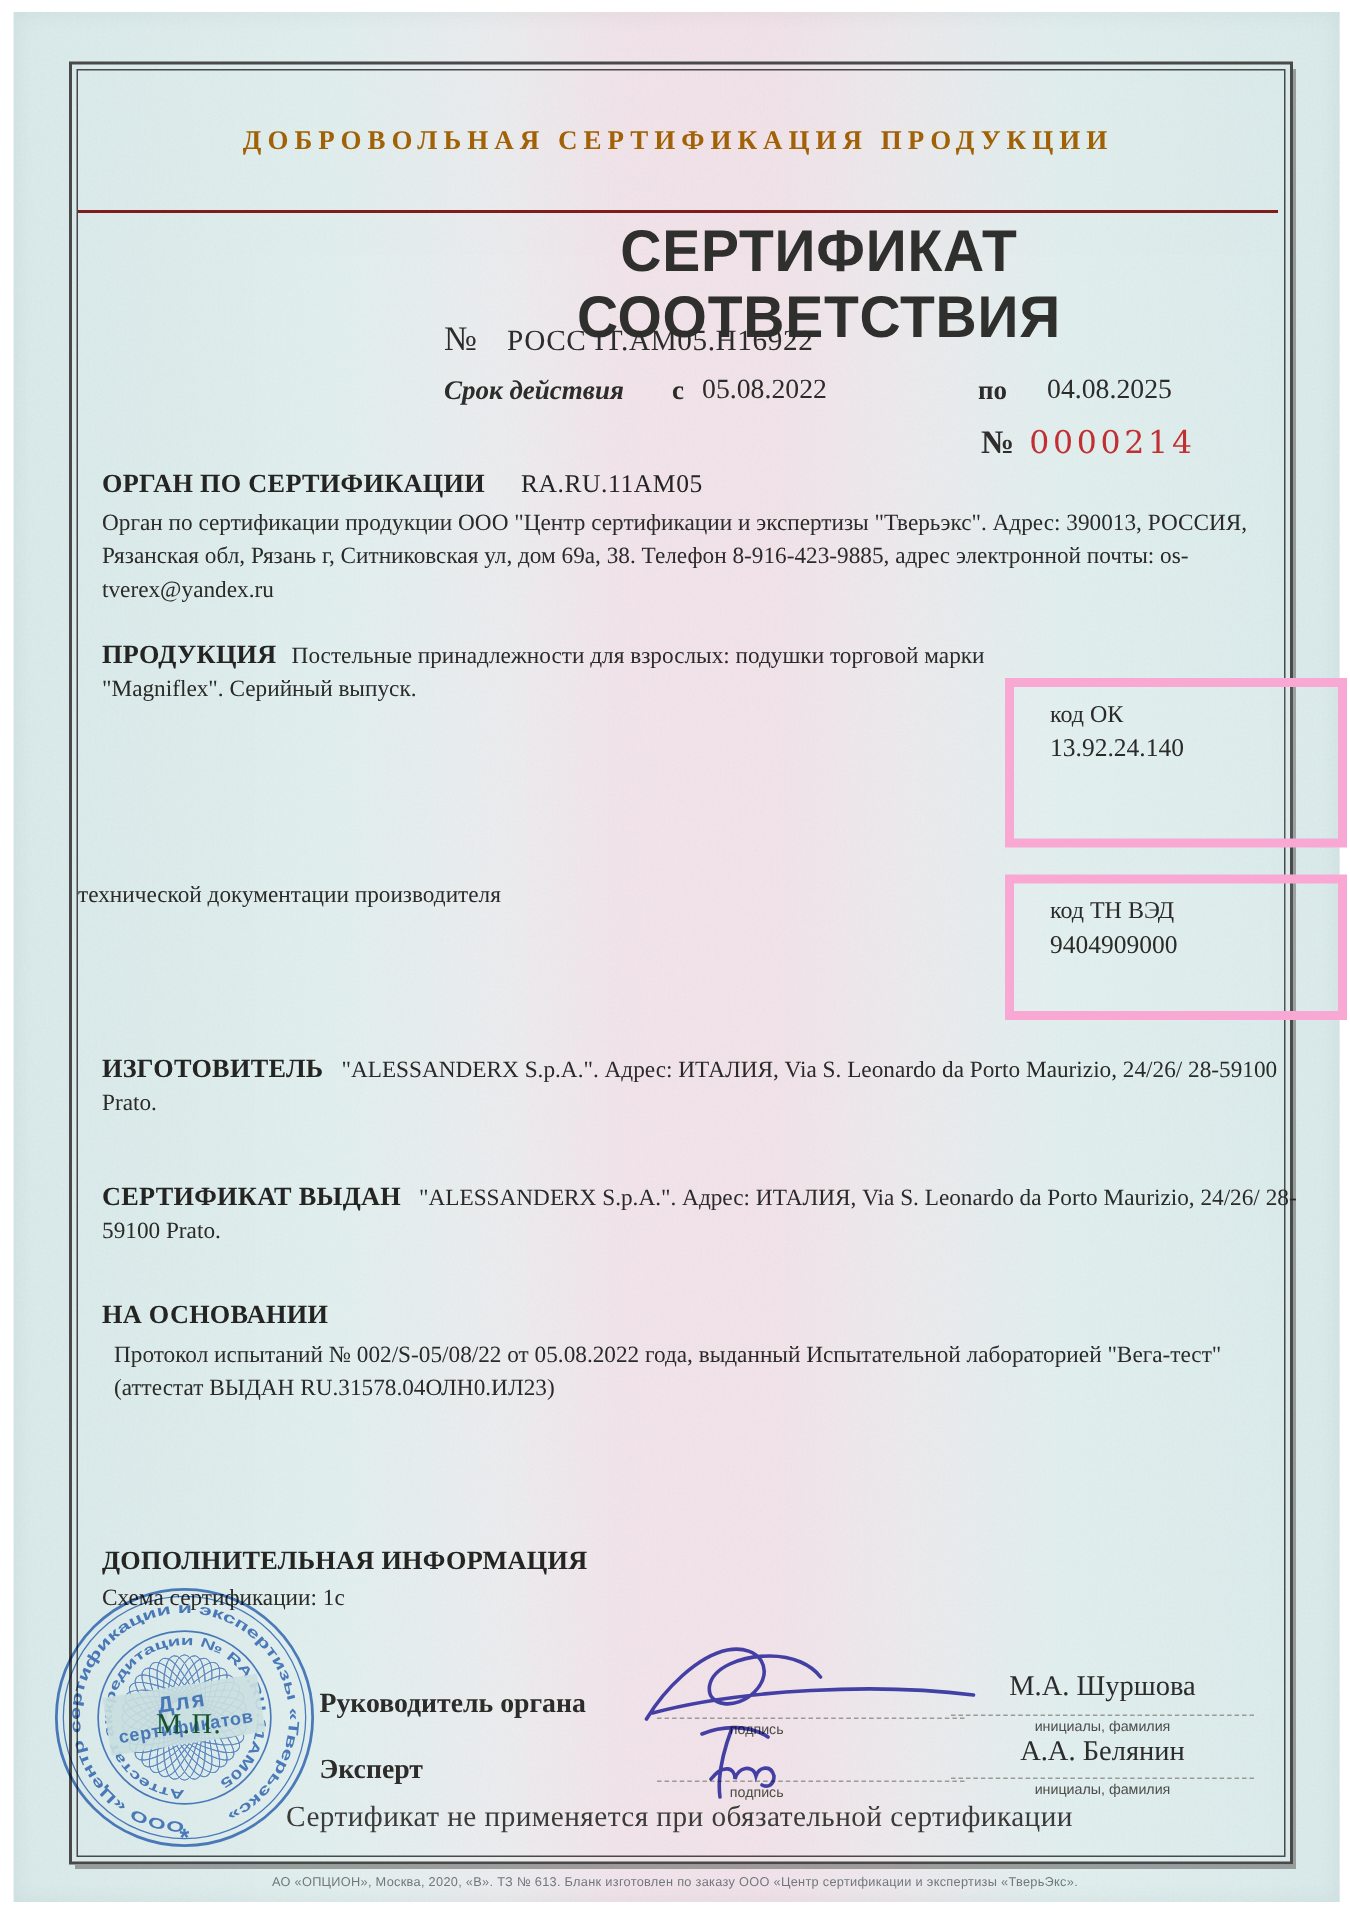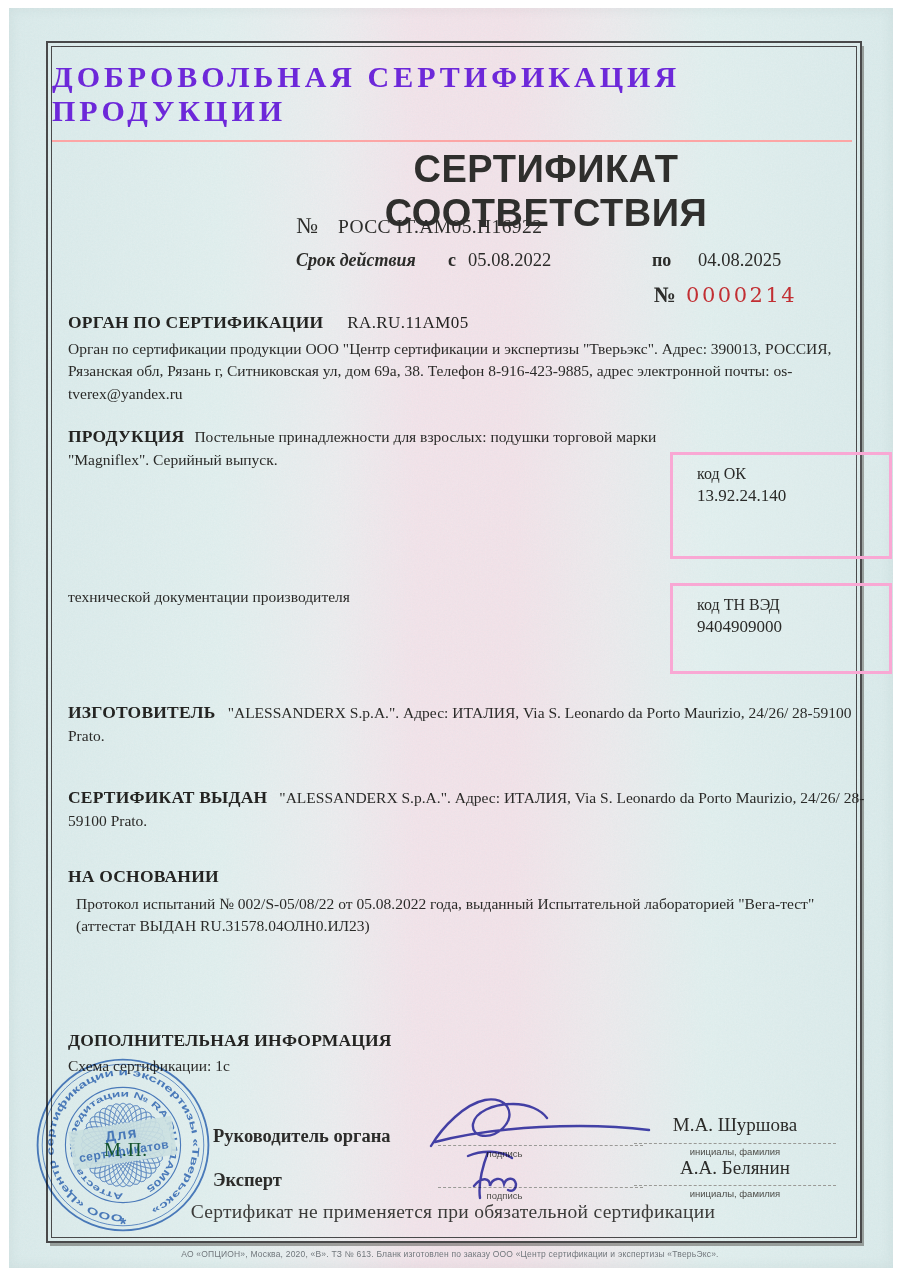--- a/index.html
+++ b/index.html
@@ -8,22 +8,22 @@
   .paper{position:absolute;left:9px;top:8px;right:7px;bottom:12px;
     background:linear-gradient(90deg,#d9e8e8 0%,#e1edec 24%,#edeaec 37%,#f4e0e7 46%,#f4dfe6 57%,#eee7ea 67%,#e1edec 79%,#d9e8e8 100%);
     box-shadow:inset 0 0 14px rgba(40,70,70,.08);}
   .texture{position:absolute;inset:0;width:100%;height:100%;z-index:0;pointer-events:none;}
   .abs{position:absolute;}
   
   .frame-outer{position:absolute;left:46px;top:41px;width:812px;height:1198px;
     border:2px solid #49494a;box-shadow:3px 4px 0 -1px rgba(95,95,90,.55);z-index:1;}
   .frame-inner{position:absolute;inset:3px;border:1px solid #49494a;}
   .banner{position:absolute;left:52px;top:47px;width:800px;height:93px;z-index:2;
-    border-bottom:2px solid #fca5a5;display:flex;align-items:center;justify-content:center;
-    font-weight:bold;font-size:30px;letter-spacing:4px;color:#6d28d9;}
+    border-bottom:2px solid #7f1d1d;display:flex;align-items:center;justify-content:center;
+    font-weight:bold;font-size:18px;letter-spacing:4px;color:#a16207;}
   
   #title{left:252px;top:148px;width:588px;text-align:center;font-family:"Liberation Sans",sans-serif;
     font-weight:bold;font-size:38px;color:#2f2f2d;letter-spacing:.5px;transform:scaleY(1.03);z-index:2;}
   #regline{left:296px;top:213px;z-index:2;}
   #regline .no{font-size:23px;}
   #regline .val{font-size:19.5px;margin-left:16px;letter-spacing:.4px;}
   #validity{left:296px;top:250px;width:530px;height:26px;z-index:2;font-size:18px;}
   #validity span{position:absolute;white-space:nowrap;}
   #v-label{left:0;font-weight:bold;font-style:italic;}
   #v-c{left:152px;font-weight:bold;}
@@ -36,23 +36,23 @@
   
   .sec-label{font-weight:bold;font-size:17.5px;color:#242422;letter-spacing:.2px;}
   .sec-text{font-size:15.5px;line-height:1.45;color:#2a2a28;}
   #organ-label{left:68px;top:312px;z-index:2;}
   #organ-code{font-weight:normal;font-size:17px;margin-left:24px;letter-spacing:.4px;}
   #organ-text{left:68px;top:338px;width:784px;z-index:2;}
   #product{left:68px;top:424px;width:606px;z-index:2;}
   #product .sec-label{margin-right:10px;}
   #box-ok{left:670px;top:452px;width:186px;height:92px;}
   #conf-label{left:68px;top:558px;z-index:2;}
-  #conf-text{left:68px;top:586px;width:590px;z-index:2;}
+  #conf-text{left:52px;top:586px;width:590px;z-index:2;}
   #box-tnved{left:670px;top:583px;width:186px;height:76px;}
-  .codebox{position:absolute;border:3px solid #f9a8d4;padding:9px 6px 0 24px;z-index:2;
+  .codebox{position:absolute;border:6px solid #f9a8d4;padding:9px 6px 0 24px;z-index:2;
     font-size:16px;line-height:1.3;color:#2a2a28;background:rgba(255,255,255,.06);}
   .codebox .cb-val{font-size:17px;}
   #manu{left:68px;top:700px;width:794px;z-index:2;}
   #manu .sec-label,#issued .sec-label{margin-right:12px;}
   #issued{left:68px;top:785px;width:802px;z-index:2;}
   #basis-label{left:68px;top:866px;z-index:2;}
   #basis-text{left:76px;top:893px;width:772px;z-index:2;}
   #add-label{left:68px;top:1030px;z-index:2;}
   #add-text{left:68px;top:1055px;z-index:2;}
   

